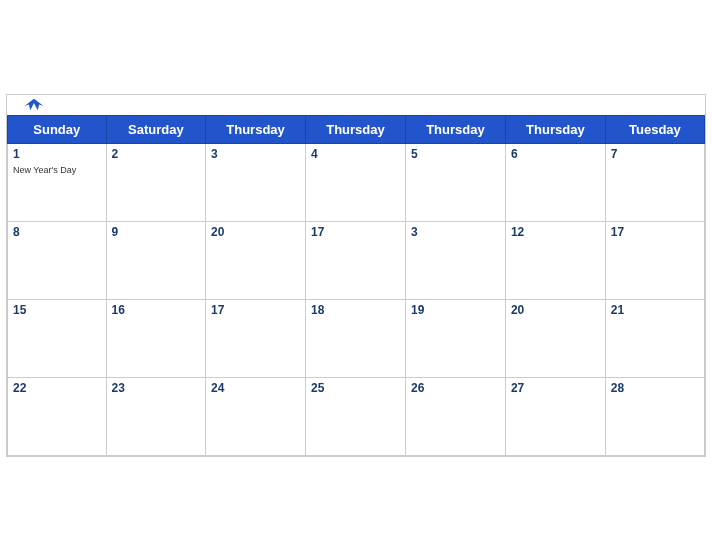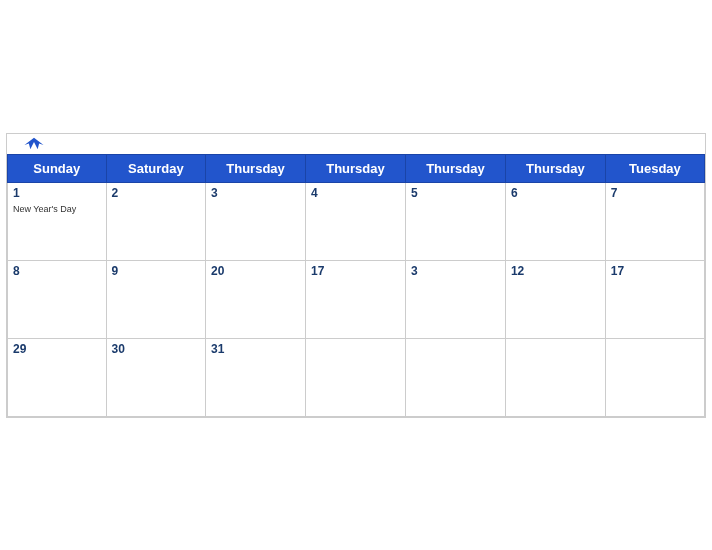--- a/index.html
+++ b/index.html
@@ -185,28 +185,59 @@
           </td>
           <td>
             <span class="day-number">12</span>
           </td>
           <td>
             <span class="day-number">17</span>
           </td>
         </tr>
         <tr>
           <td>
-            <span class="day-number">29</span>
-          </td>
-          <td>
-            <span class="day-number">30</span>
-          </td>
-          <td>
-            <span class="day-number">31</span>
-          </td>
-          <td class="empty-cell"></td>
-          <td class="empty-cell"></td>
-          <td class="empty-cell"></td>
-          <td class="empty-cell"></td>
+            <span class="day-number">15</span>
+          </td>
+          <td>
+            <span class="day-number">16</span>
+          </td>
+          <td>
+            <span class="day-number">17</span>
+          </td>
+          <td>
+            <span class="day-number">18</span>
+          </td>
+          <td>
+            <span class="day-number">19</span>
+          </td>
+          <td>
+            <span class="day-number">20</span>
+          </td>
+          <td>
+            <span class="day-number">21</span>
+          </td>
+        </tr>
+        <tr>
+          <td>
+            <span class="day-number">22</span>
+          </td>
+          <td>
+            <span class="day-number">23</span>
+          </td>
+          <td>
+            <span class="day-number">24</span>
+          </td>
+          <td>
+            <span class="day-number">25</span>
+          </td>
+          <td>
+            <span class="day-number">26</span>
+          </td>
+          <td>
+            <span class="day-number">27</span>
+          </td>
+          <td>
+            <span class="day-number">28</span>
+          </td>
         </tr>
       </tbody>
   </table>
 </div>
 
 </body></html>

